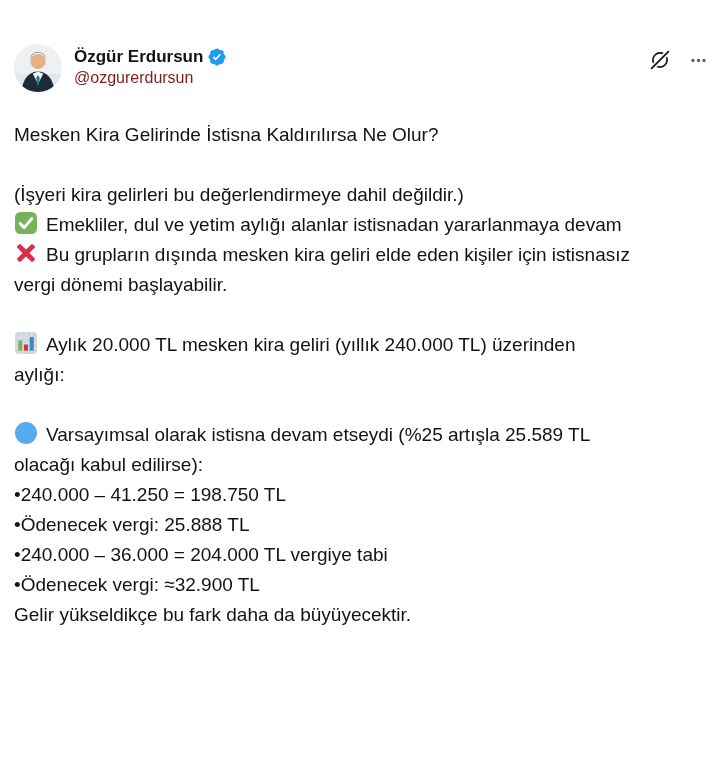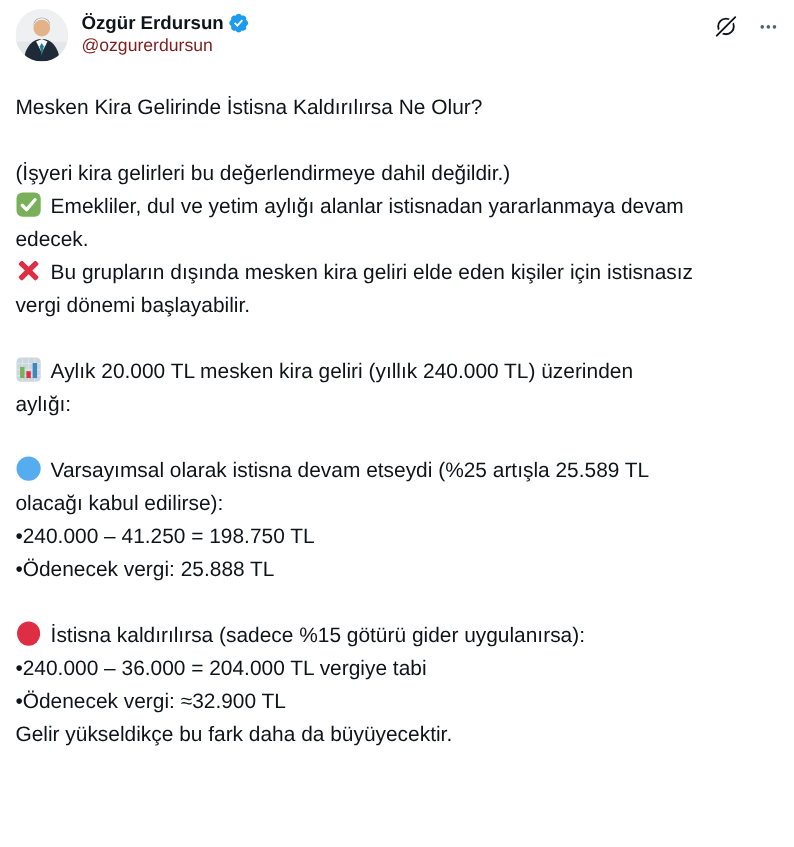--- a/index.html
+++ b/index.html
@@ -5,21 +5,21 @@
   * { box-sizing: border-box; }
   html, body { margin: 0; padding: 0; }
   body {
     width: 722px; height: 770px; overflow: hidden;
     background: #ffffff; color: #0f1419;
     font-family: "Liberation Sans", sans-serif;
   }
   .tweet { padding: 0 14px; }
 
   
-  .tweet-header { display: flex; align-items: flex-start; padding-top: 8px; }
+  .tweet-header { display: flex; align-items: flex-start; padding-top: 8px; margin-top: 36px; }
   .avatar-btn {
     width: 48px; height: 48px; border-radius: 50%; overflow: hidden;
     padding: 0; border: none; background: none; cursor: pointer; flex: none;
   }
   .avatar-btn svg { display: block; }
   .names { margin-left: 12px; flex: 1; min-width: 0; padding-top: 2px; }
   .name-row { display: flex; align-items: center; gap: 4px; }
   .display-name { font-size: 17px; font-weight: 700; line-height: 21px; color: #0f1419; cursor: pointer; }
   .badge { width: 20px; height: 20px; flex: none; }
   .handle { font-size: 16px; line-height: 22px; color: #7f1d1d; }
@@ -89,21 +89,20 @@
     <p class="line gap">(İşyeri kira gelirleri bu değerlendirmeye dahil değildir.)</p>
 
     <p class="line">
       <span class="emoji">
         <svg viewBox="0 0 24 24">
           <rect x="1" y="1" width="22" height="22" rx="5.5" fill="#78b159"></rect>
           <path d="M6.2 12.6 L10.2 16.6 L17.8 7.6" stroke="#ffffff" stroke-width="3" fill="none" stroke-linecap="round" stroke-linejoin="round"></path>
         </svg>
       </span><span>Emekliler, dul ve yetim aylığı alanlar istisnadan yararlanmaya devam</span>
     </p>
-    <p class="line">edecek.</p>
 
     <p class="line">
       <span class="emoji">
         <svg viewBox="0 0 24 24">
           <path fill="#dd2e44" d="M12 8.6 L17.2 3.4 a1.3 1.3 0 0 1 1.8 0 l1.6 1.6 a1.3 1.3 0 0 1 0 1.8 L15.4 12 l5.2 5.2 a1.3 1.3 0 0 1 0 1.8 l-1.6 1.6 a1.3 1.3 0 0 1 -1.8 0 L12 15.4 l-5.2 5.2 a1.3 1.3 0 0 1 -1.8 0 l-1.6 -1.6 a1.3 1.3 0 0 1 0 -1.8 L8.6 12 3.4 6.8 a1.3 1.3 0 0 1 0 -1.8 l1.6 -1.6 a1.3 1.3 0 0 1 1.8 0 Z"></path>
         </svg>
       </span><span>Bu grupların dışında mesken kira geliri elde eden kişiler için istisnasız</span>
     </p>
     <p class="line">vergi dönemi başlayabilir.</p>
 
@@ -124,26 +123,19 @@
       <span class="emoji">
         <svg viewBox="0 0 24 24">
             <circle cx="12" cy="12" r="11" fill="#55acee"></circle>
           </svg>
       </span><span>Varsayımsal olarak istisna devam etseydi (%25 artışla 25.589 TL</span>
     </p>
     <p class="line">olacağı kabul edilirse):</p>
     <p class="line">•240.000 – 41.250 = 198.750 TL</p>
     <p class="line">•Ödenecek vergi: 25.888 TL</p>
 
-    <p class="line gap">
-      <span class="emoji">
-        <svg viewBox="0 0 24 24">
-            <ellipse cx="12" cy="12" rx="10.5" ry="11" fill="#dd2e44"></ellipse>
-          </svg>
-      </span><span>İstisna kaldırılırsa (sadece %15 götürü gider uygulanırsa):</span>
-    </p>
     <p class="line">•240.000 – 36.000 = 204.000 TL vergiye tabi</p>
     <p class="line">•Ödenecek vergi: ≈32.900 TL</p>
 
     <p class="line">Gelir yükseldikçe bu fark daha da büyüyecektir.</p>
 
   </div>
 </article>
 
 </body></html>

